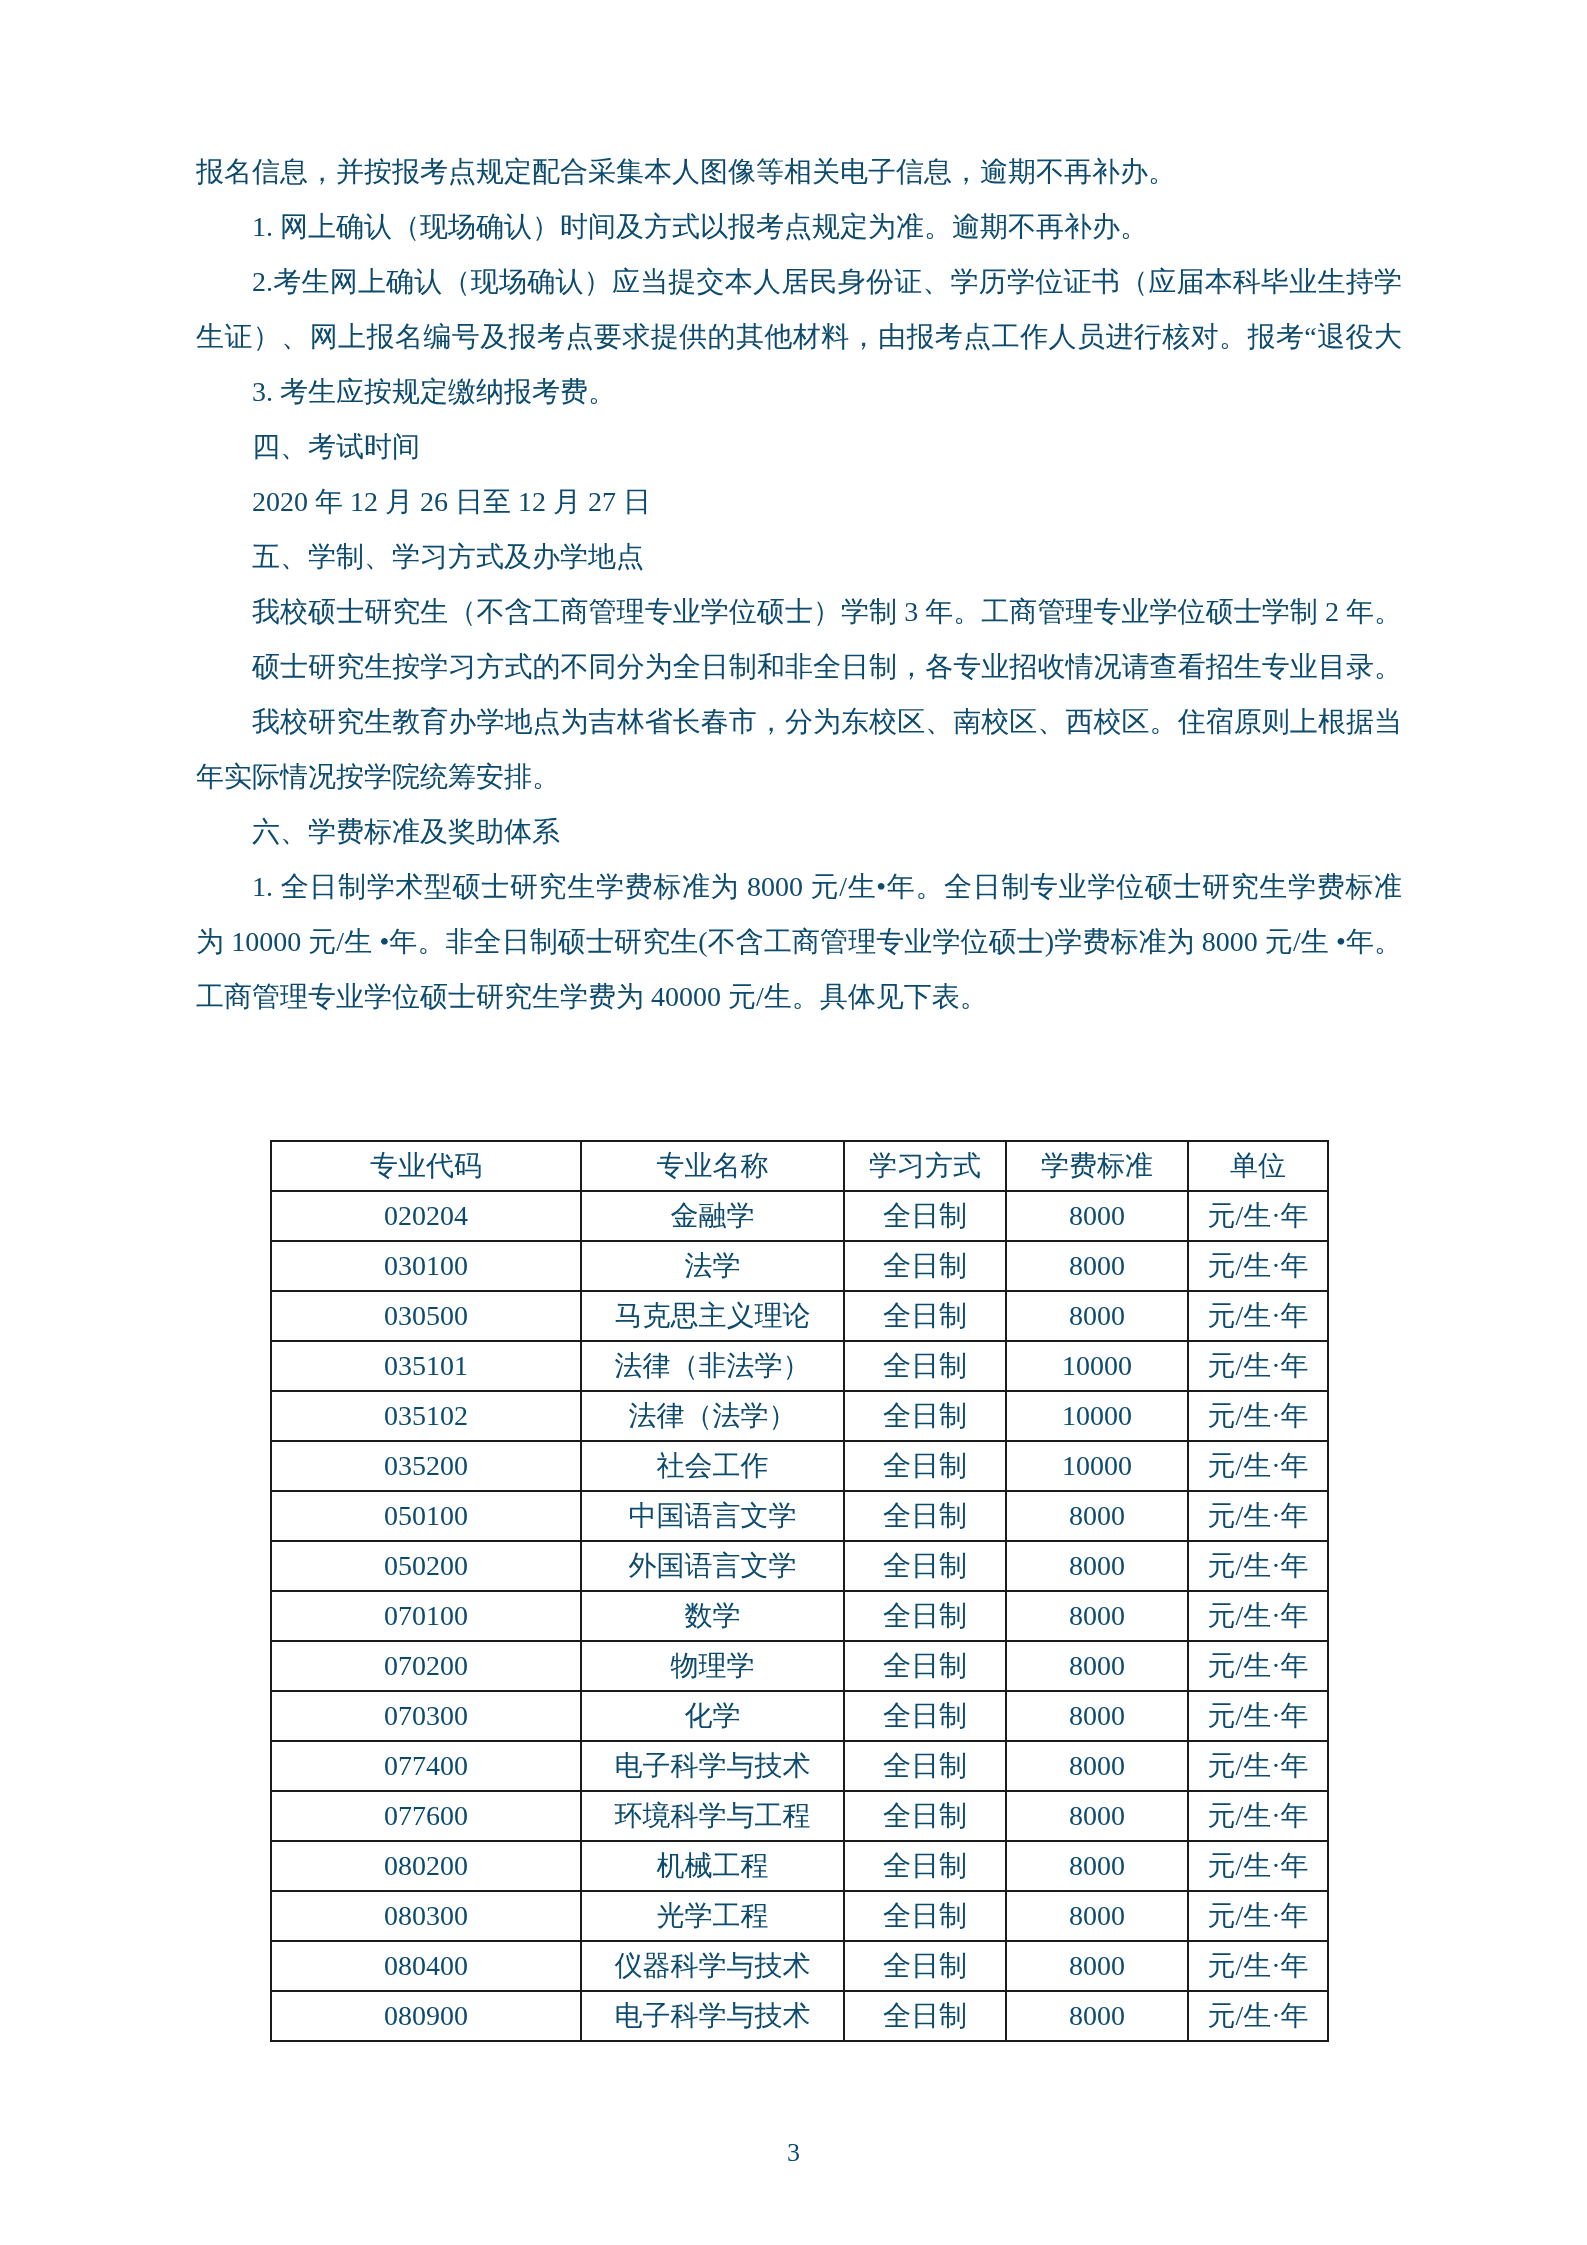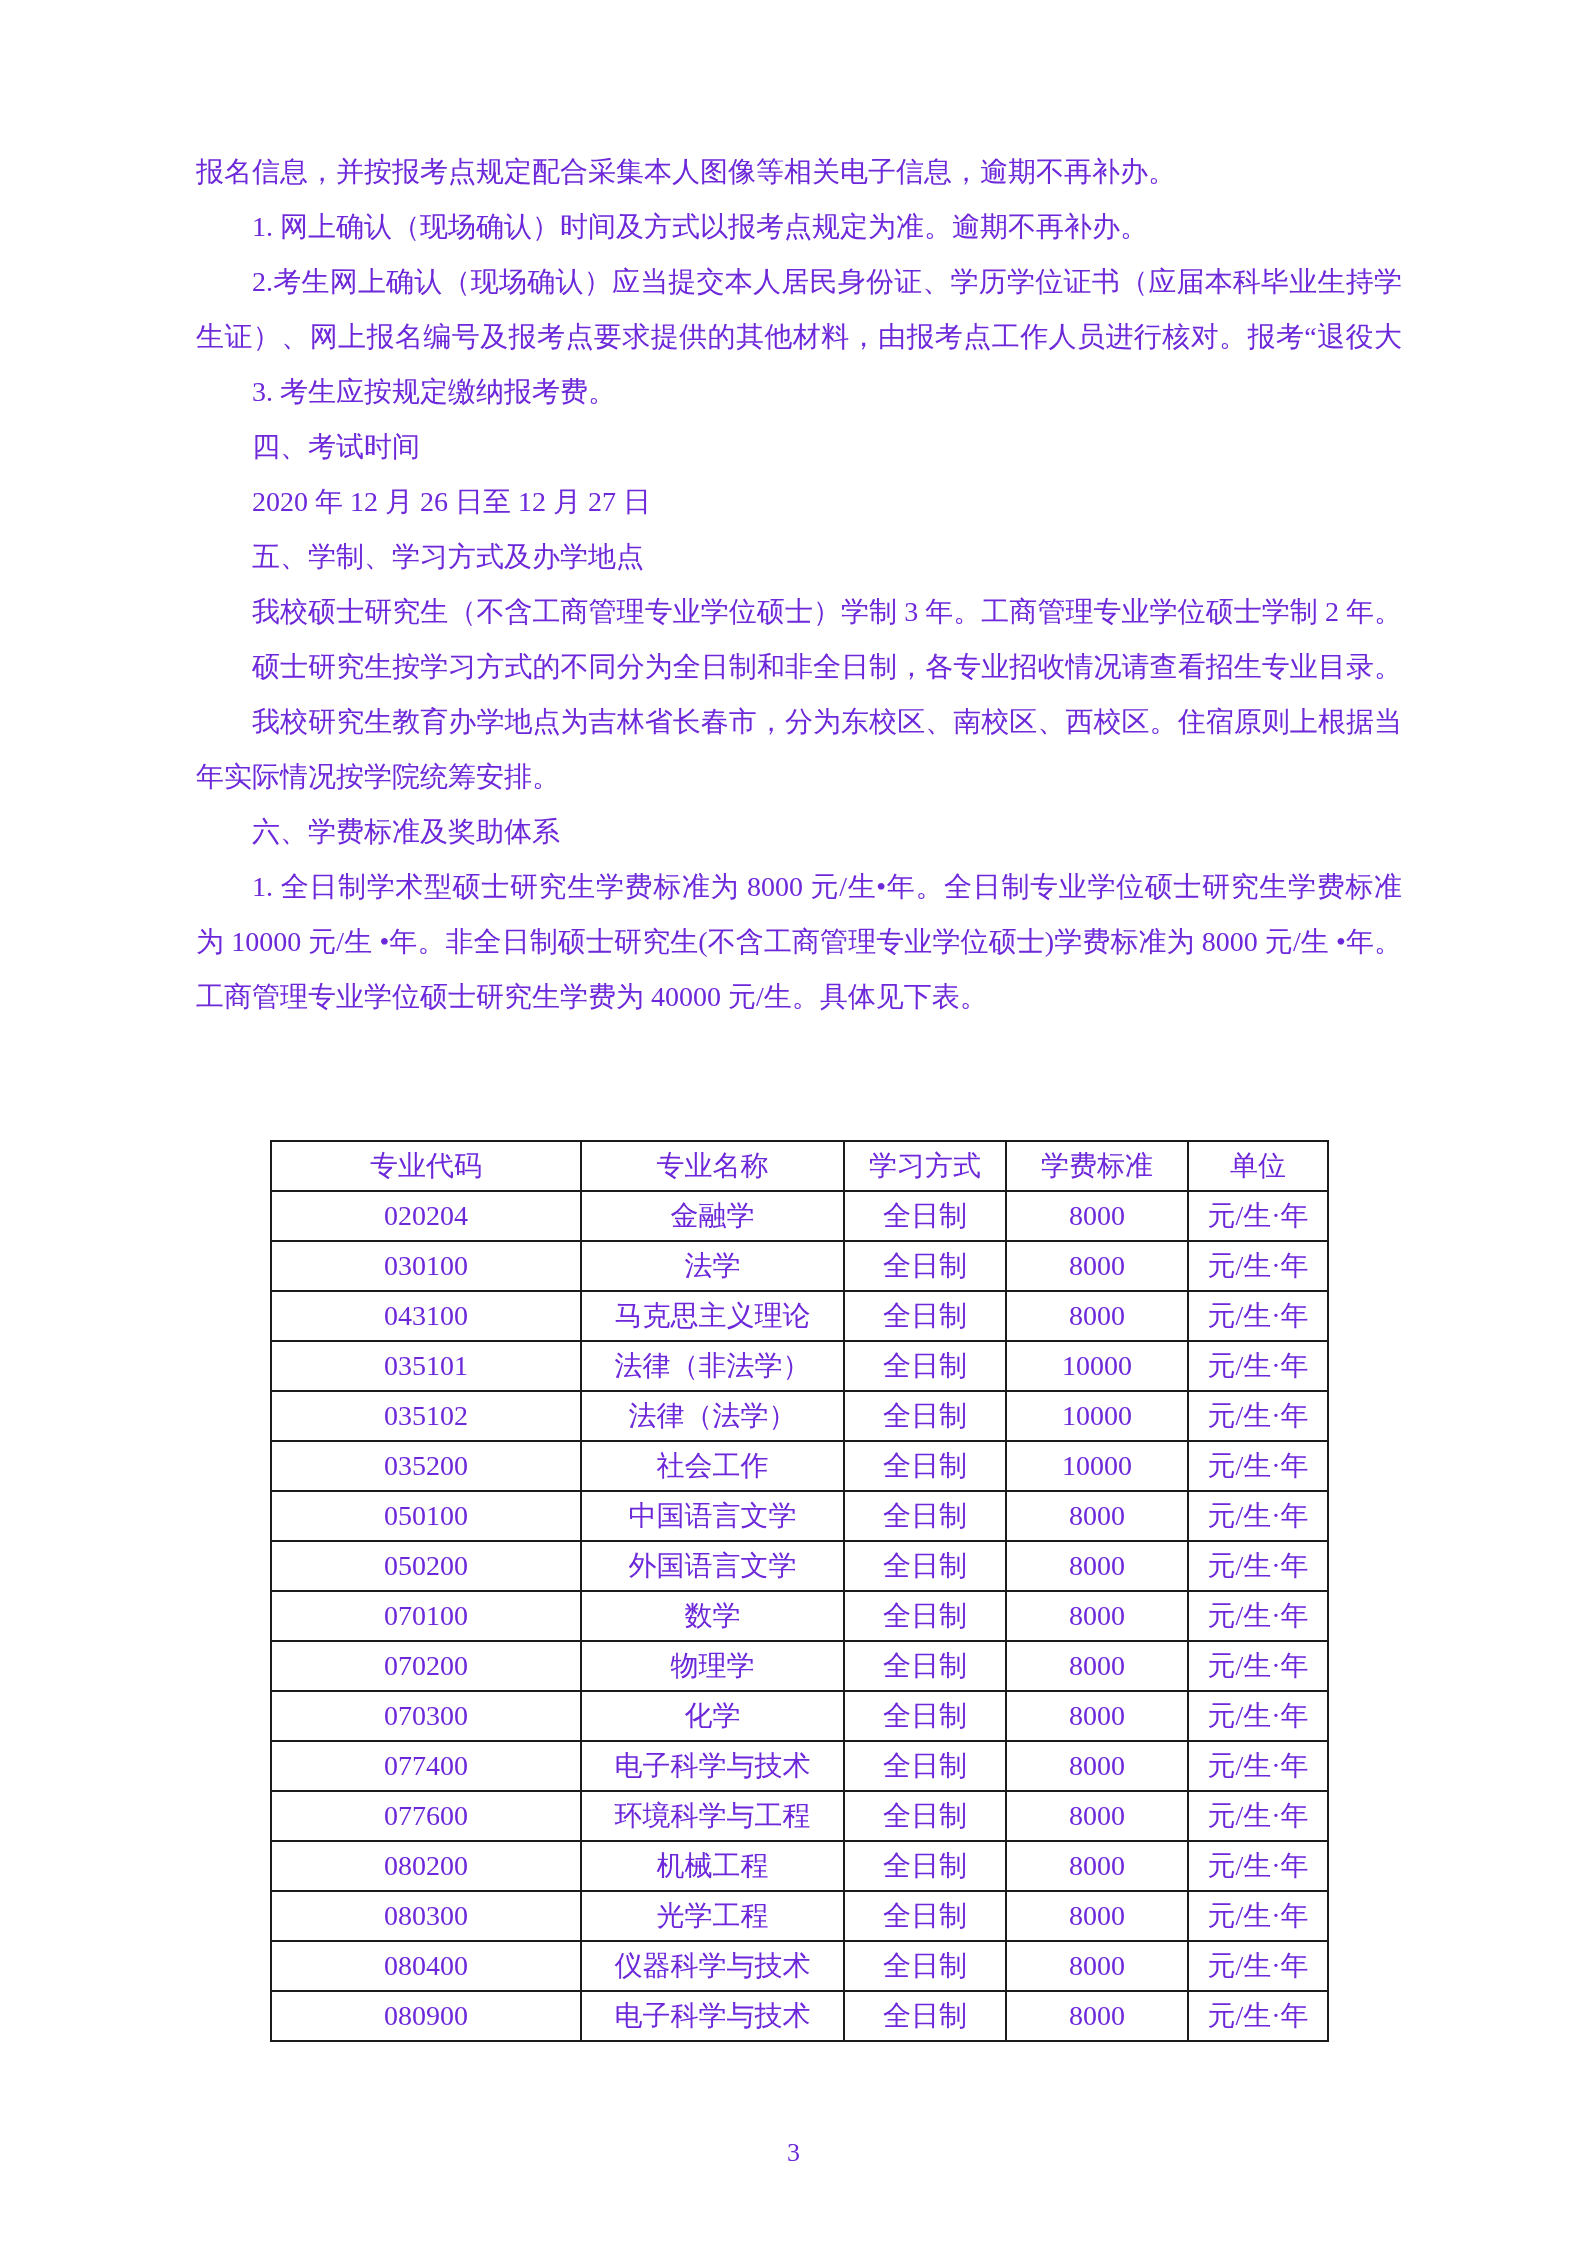--- a/index.html
+++ b/index.html
@@ -2,21 +2,21 @@
 <html><head>
 <meta charset="utf-8">
 <style>
   html,body{margin:0;padding:0;background:#e8e8e8;}
   .page{
     position:relative;
     width:1587px;height:2245px;
     margin:0 auto;
     background:#ffffff;
     font-family:"Liberation Serif","DejaVu Serif",serif;
-    color:#6d28d9;
+    color:#0c4a6e;
     overflow:hidden;
   }
   .body-text{
     position:absolute;
     left:196px;top:144px;
     width:1206px;
     font-size:28px;
   }
   .line{
     height:55px;
@@ -107,21 +107,21 @@
           <td>元/生·年</td>
         </tr>
         <tr>
           <td>030100</td>
           <td>法学</td>
           <td>全日制</td>
           <td>8000</td>
           <td>元/生·年</td>
         </tr>
         <tr>
-          <td>043100</td>
+          <td>030500</td>
           <td>马克思主义理论</td>
           <td>全日制</td>
           <td>8000</td>
           <td>元/生·年</td>
         </tr>
         <tr>
           <td>035101</td>
           <td>法律（非法学）</td>
           <td>全日制</td>
           <td>10000</td>

